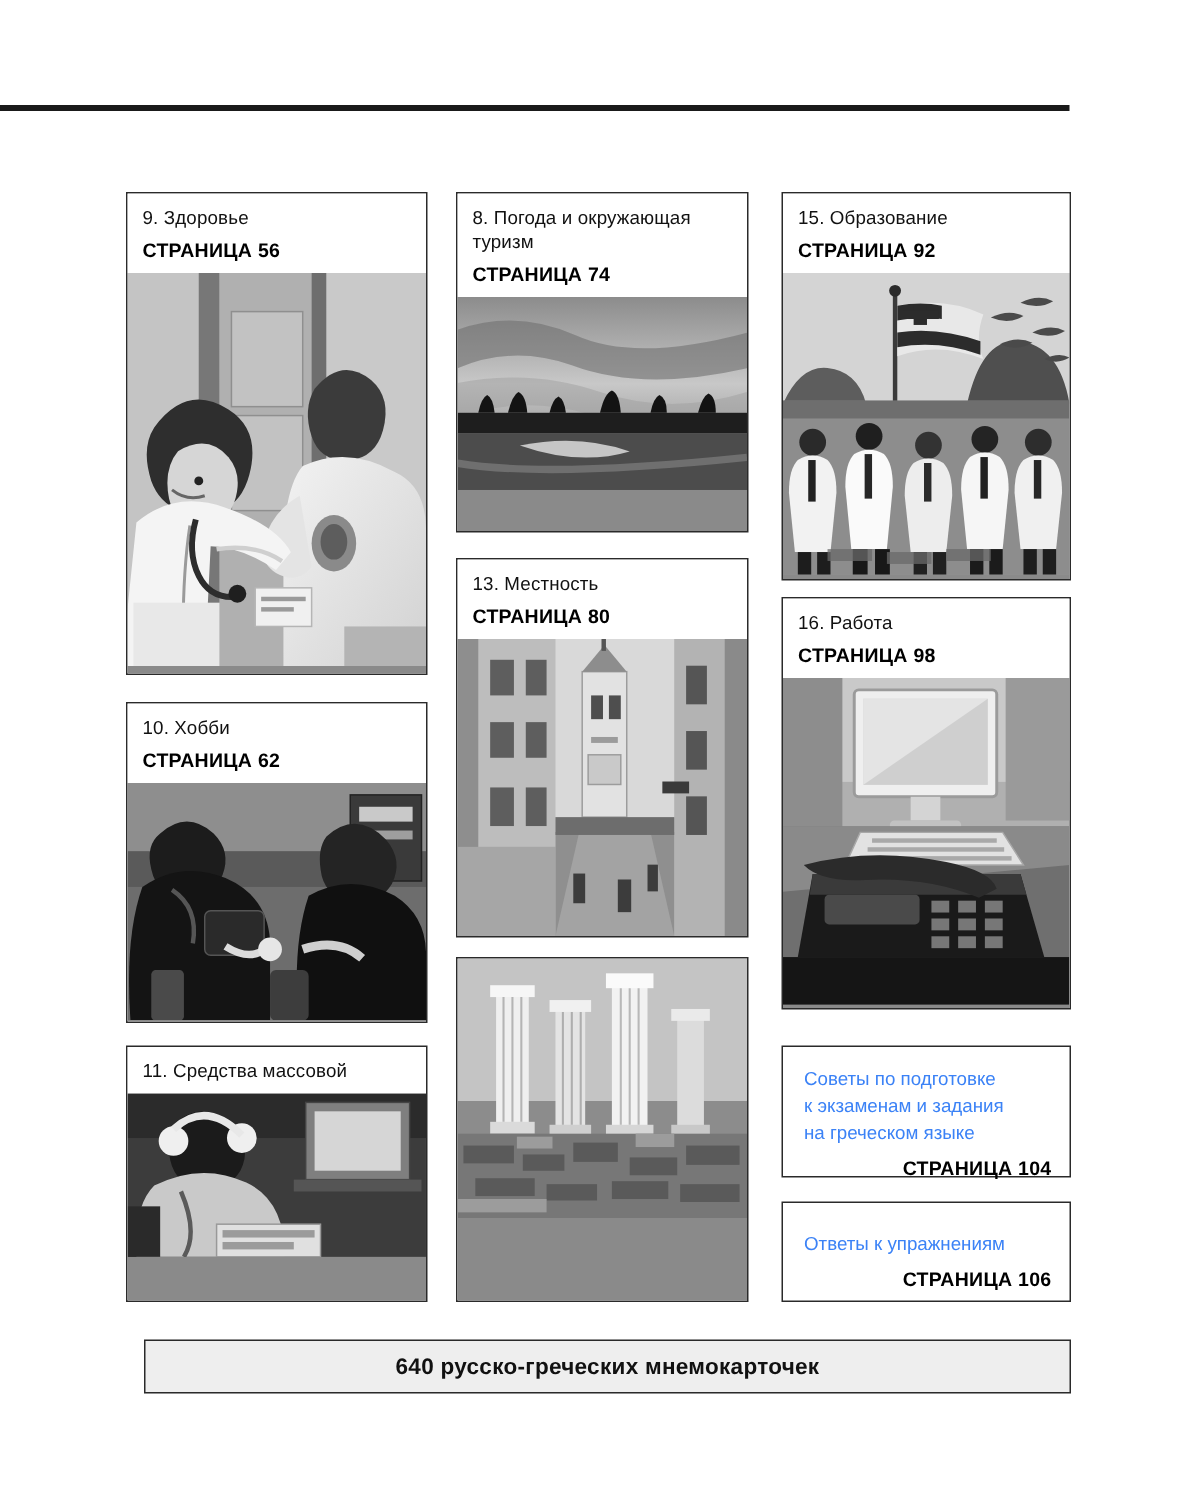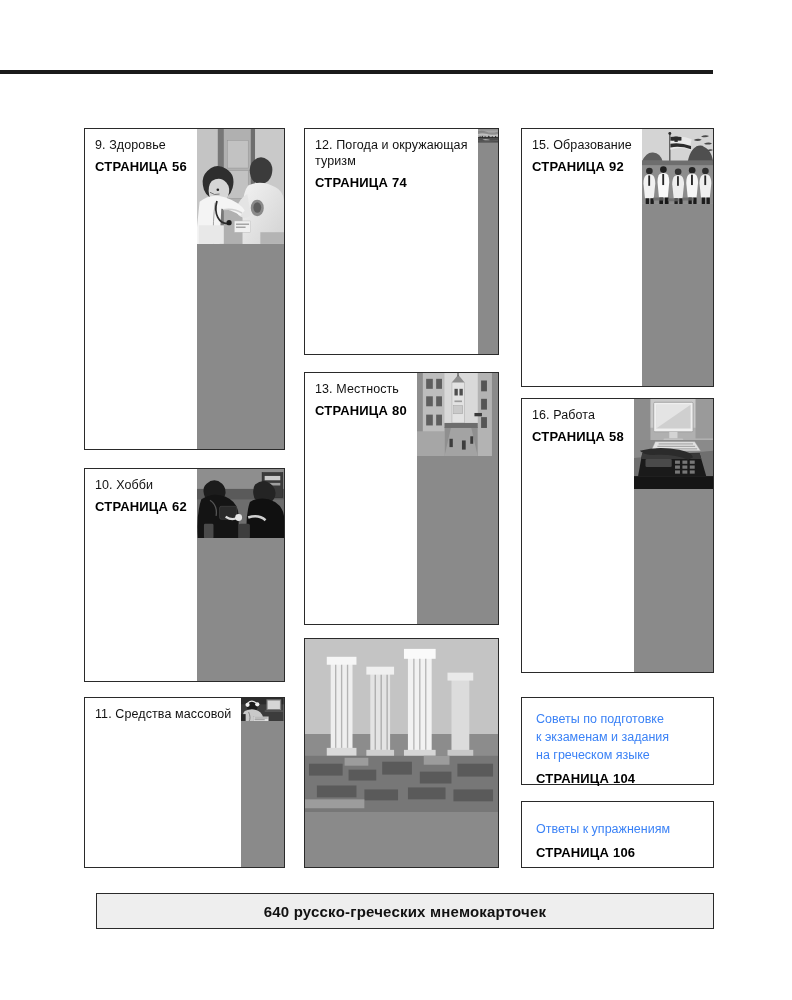--- a/index.html
+++ b/index.html
@@ -21,21 +21,21 @@
     background:#1a1a1a;
   }
 
   
   .cell {
     position:absolute;
     border:1.5px solid #2a2a2a;
     background:#ffffff;
     box-sizing:border-box;
     display:flex;
-    flex-direction:row;
+    flex-direction:column;
     overflow:hidden;
   }
   .cap {
     padding:8px 10px 7px 10px;
     background:#ffffff;
     flex:0 0 auto;
   }
   .cap .t1 {
     font-size:12.5px;
     color:#111;
@@ -78,21 +78,21 @@
     border:1.5px solid #2a2a2a;
     background:#ffffff;
     box-sizing:border-box;
     padding:12px 12px 12px 14px;
   }
   .textbox .line {
     font-size:12.5px; color:#3b82f6; line-height:18px;
   }
   .textbox .pg {
     font-size:13px; font-weight:bold; color:#000;
-    text-align:left; line-height:18px; margin-top:6px;
+    text-align:right; line-height:18px; margin-top:6px;
     letter-spacing:0.2px;
   }
 
   
   .banner {
     position:absolute;
     left:96px; top:893px;
     width:618px; height:36px;
     border:1.5px solid #2a2a2a;
     background:#eeeeee;
@@ -212,21 +212,21 @@
         <rect x="60" y="88" width="70" height="22" fill="#e0e0e0" stroke="#999"></rect>
         <rect x="64" y="92" width="62" height="5" fill="#9b9b9b"></rect>
         <rect x="64" y="100" width="48" height="5" fill="#9b9b9b"></rect>
         <rect x="0" y="76" width="22" height="34" fill="#2a2a2a"></rect>
       </svg>
     </div>
   </div>
 
   <div class="cell" style="left:304px; top:128px; width:195px; height:227px;">
     <div class="cap">
-      <div class="t1">12. Погода и окружающая</div>
+      <div class="t1">8. Погода и окружающая</div>
       <div class="t1">туризм</div>
       <div class="t2">СТРАНИЦА 74</div>
     </div>
     <div class="photo">
       <svg class="layer" viewBox="0 0 195 130" preserveAspectRatio="none">
         <defs>
           <linearGradient id="sky12" x1="0" y1="0" x2="0" y2="1">
             <stop offset="0" stop-color="#8c8c8c"></stop>
             <stop offset="0.45" stop-color="#c8c8c8"></stop>
             <stop offset="0.75" stop-color="#9a9a9a"></stop>
@@ -443,21 +443,21 @@
           <rect x="70" y="188" width="30" height="8"></rect>
           <rect x="110" y="186" width="30" height="8"></rect>
         </g>
       </svg>
     </div>
   </div>
 
   <div class="cell" style="left:521px; top:398px; width:193px; height:275px;">
     <div class="cap">
       <div class="t1">16. Работа</div>
-      <div class="t2">СТРАНИЦА 58</div>
+      <div class="t2">СТРАНИЦА 98</div>
     </div>
     <div class="photo">
       <svg class="layer" viewBox="0 0 193 220" preserveAspectRatio="none">
         <rect width="193" height="220" fill="#b0b0b0"></rect>
         <rect x="0" y="0" width="193" height="70" fill="#c9c9c9"></rect>
         <rect x="0" y="0" width="40" height="100" fill="#8d8d8d"></rect>
         <rect x="150" y="0" width="43" height="96" fill="#9a9a9a"></rect>
 
         <rect x="48" y="8" width="96" height="72" rx="3" fill="#efefef" stroke="#9b9b9b" stroke-width="2"></rect>
         <rect x="54" y="14" width="84" height="58" fill="#cfcfcf"></rect>

